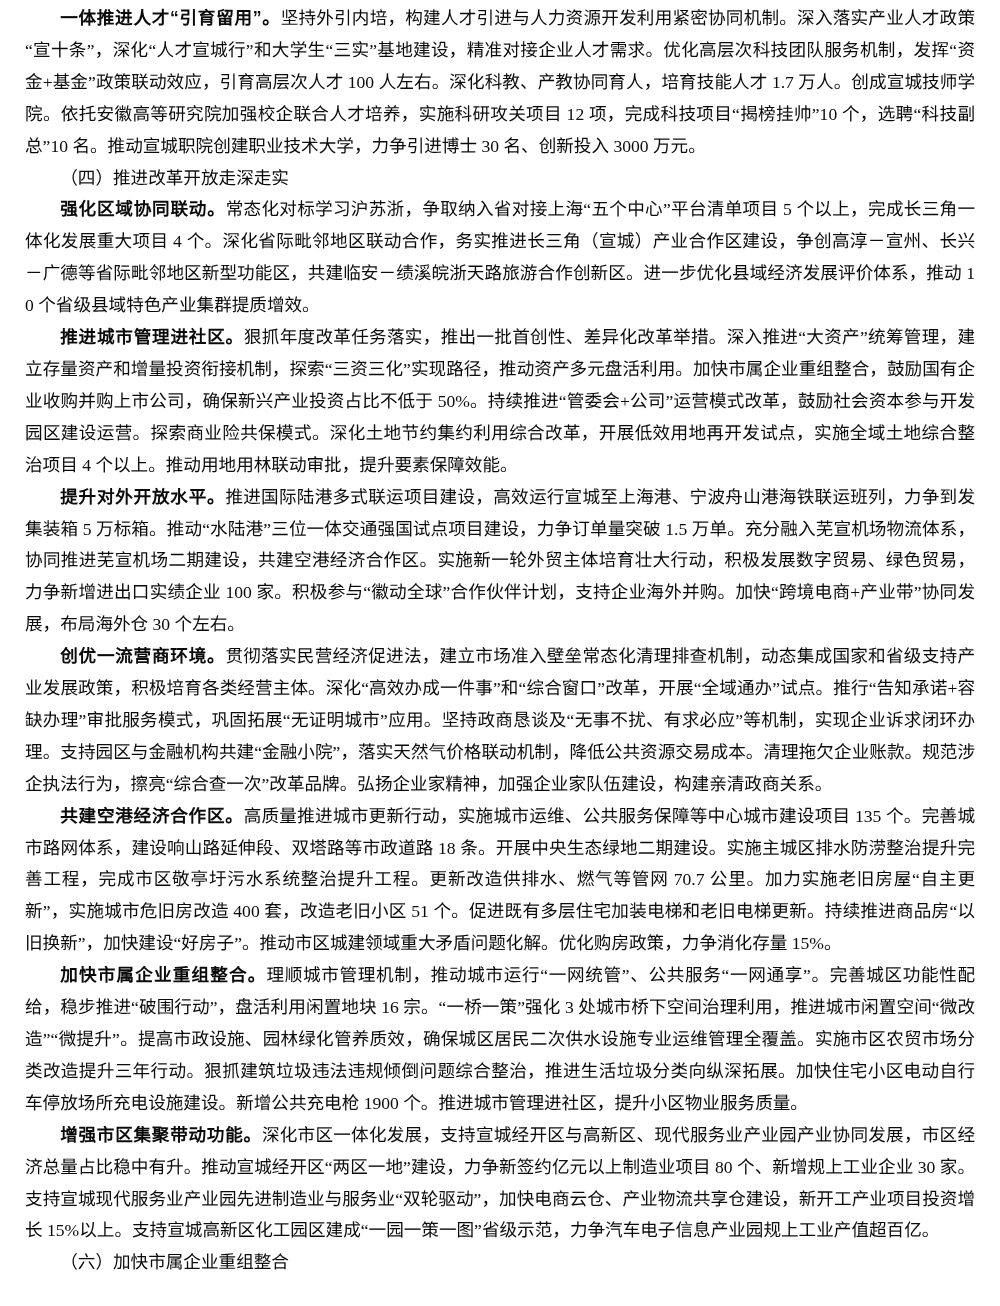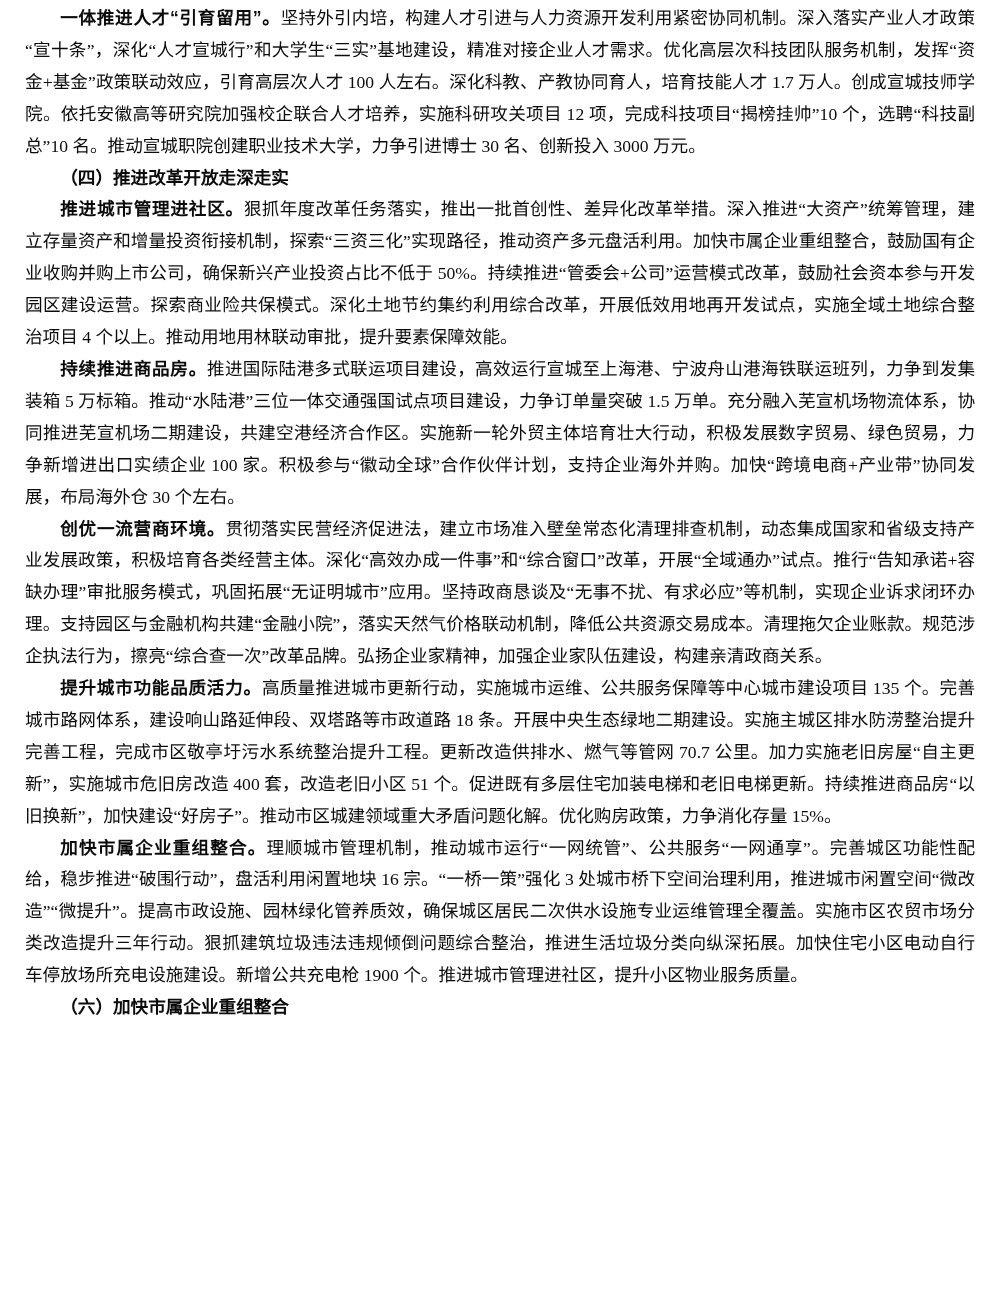--- a/index.html
+++ b/index.html
@@ -24,40 +24,42 @@
     margin: 0;
     text-indent: 2em;
     word-break: break-all;
   }
   .lead {
     font-weight: bold;
     font-family: "Liberation Sans", "DejaVu Sans", sans-serif;
     letter-spacing: 0.5px;
   }
   .section-heading {
-    font-weight: bold;
+    font-weight: normal;
   }
 </style>
 </head>
 <body>
 
 <div class="doc">
 
   <p class="para"><span class="lead">一体推进人才“引育留用”。</span><span>坚持外引内培，构建人才引进与人力资源开发利用紧密协同机制。深入落实产业人才政策“宣十条”，深化“人才宣城行”和大学生“三实”基地建设，精准对接企业人才需求。优化高层次科技团队服务机制，发挥“资金+基金”政策联动效应，引育高层次人才 100 人左右。深化科教、产教协同育人，培育技能人才 1.7 万人。创成宣城技师学院。依托安徽高等研究院加强校企联合人才培养，实施科研攻关项目 12 项，完成科技项目“揭榜挂帅”10 个，选聘“科技副总”10 名。推动宣城职院创建职业技术大学，力争引进博士 30 名、创新投入 3000 万元。</span></p>
 
   <p class="section-heading"><span>（四）推进改革开放走深走实</span></p>
 
+  <p class="para"><span class="lead">强化区域协同联动。</span><span>常态化对标学习沪苏浙，争取纳入省对接上海“五个中心”平台清单项目 5 个以上，完成长三角一体化发展重大项目 4 个。深化省际毗邻地区联动合作，务实推进长三角（宣城）产业合作区建设，争创高淳－宣州、长兴－广德等省际毗邻地区新型功能区，共建临安－绩溪皖浙天路旅游合作创新区。进一步优化县域经济发展评价体系，推动 10 个省级县域特色产业集群提质增效。</span></p>
 
   <p class="para"><span class="lead">推进城市管理进社区。</span><span>狠抓年度改革任务落实，推出一批首创性、差异化改革举措。深入推进“大资产”统筹管理，建立存量资产和增量投资衔接机制，探索“三资三化”实现路径，推动资产多元盘活利用。加快市属企业重组整合，鼓励国有企业收购并购上市公司，确保新兴产业投资占比不低于 50%。持续推进“管委会+公司”运营模式改革，鼓励社会资本参与开发园区建设运营。探索商业险共保模式。深化土地节约集约利用综合改革，开展低效用地再开发试点，实施全域土地综合整治项目 4 个以上。推动用地用林联动审批，提升要素保障效能。</span></p>
 
-  <p class="para"><span class="lead">持续推进商品房。</span><span>推进国际陆港多式联运项目建设，高效运行宣城至上海港、宁波舟山港海铁联运班列，力争到发集装箱 5 万标箱。推动“水陆港”三位一体交通强国试点项目建设，力争订单量突破 1.5 万单。充分融入芜宣机场物流体系，协同推进芜宣机场二期建设，共建空港经济合作区。实施新一轮外贸主体培育壮大行动，积极发展数字贸易、绿色贸易，力争新增进出口实绩企业 100 家。积极参与“徽动全球”合作伙伴计划，支持企业海外并购。加快“跨境电商+产业带”协同发展，布局海外仓 30 个左右。</span></p>
+  <p class="para"><span class="lead">提升对外开放水平。</span><span>推进国际陆港多式联运项目建设，高效运行宣城至上海港、宁波舟山港海铁联运班列，力争到发集装箱 5 万标箱。推动“水陆港”三位一体交通强国试点项目建设，力争订单量突破 1.5 万单。充分融入芜宣机场物流体系，协同推进芜宣机场二期建设，共建空港经济合作区。实施新一轮外贸主体培育壮大行动，积极发展数字贸易、绿色贸易，力争新增进出口实绩企业 100 家。积极参与“徽动全球”合作伙伴计划，支持企业海外并购。加快“跨境电商+产业带”协同发展，布局海外仓 30 个左右。</span></p>
 
   <p class="para"><span class="lead">创优一流营商环境。</span><span>贯彻落实民营经济促进法，建立市场准入壁垒常态化清理排查机制，动态集成国家和省级支持产业发展政策，积极培育各类经营主体。深化“高效办成一件事”和“综合窗口”改革，开展“全域通办”试点。推行“告知承诺+容缺办理”审批服务模式，巩固拓展“无证明城市”应用。坚持政商恳谈及“无事不扰、有求必应”等机制，实现企业诉求闭环办理。支持园区与金融机构共建“金融小院”，落实天然气价格联动机制，降低公共资源交易成本。清理拖欠企业账款。规范涉企执法行为，擦亮“综合查一次”改革品牌。弘扬企业家精神，加强企业家队伍建设，构建亲清政商关系。</span></p>
 
 
-  <p class="para"><span class="lead">提升城市功能品质活力。</span><span>高质量推进城市更新行动，实施城市运维、公共服务保障等中心城市建设项目 135 个。完善城市路网体系，建设响山路延伸段、双塔路等市政道路 18 条。开展中央生态绿地二期建设。实施主城区排水防涝整治提升完善工程，完成市区敬亭圩污水系统整治提升工程。更新改造供排水、燃气等管网 70.7 公里。加力实施老旧房屋“自主更新”，实施城市危旧房改造 400 套，改造老旧小区 51 个。促进既有多层住宅加装电梯和老旧电梯更新。持续推进商品房“以旧换新”，加快建设“好房子”。推动市区城建领域重大矛盾问题化解。优化购房政策，力争消化存量 15%。</span></p>
+  <p class="para"><span class="lead">共建空港经济合作区。</span><span>高质量推进城市更新行动，实施城市运维、公共服务保障等中心城市建设项目 135 个。完善城市路网体系，建设响山路延伸段、双塔路等市政道路 18 条。开展中央生态绿地二期建设。实施主城区排水防涝整治提升完善工程，完成市区敬亭圩污水系统整治提升工程。更新改造供排水、燃气等管网 70.7 公里。加力实施老旧房屋“自主更新”，实施城市危旧房改造 400 套，改造老旧小区 51 个。促进既有多层住宅加装电梯和老旧电梯更新。持续推进商品房“以旧换新”，加快建设“好房子”。推动市区城建领域重大矛盾问题化解。优化购房政策，力争消化存量 15%。</span></p>
 
   <p class="para"><span class="lead">加快市属企业重组整合。</span><span>理顺城市管理机制，推动城市运行“一网统管”、公共服务“一网通享”。完善城区功能性配给，稳步推进“破围行动”，盘活利用闲置地块 16 宗。“一桥一策”强化 3 处城市桥下空间治理利用，推进城市闲置空间“微改造”“微提升”。提高市政设施、园林绿化管养质效，确保城区居民二次供水设施专业运维管理全覆盖。实施市区农贸市场分类改造提升三年行动。狠抓建筑垃圾违法违规倾倒问题综合整治，推进生活垃圾分类向纵深拓展。加快住宅小区电动自行车停放场所充电设施建设。新增公共充电枪 1900 个。推进城市管理进社区，提升小区物业服务质量。</span></p>
 
+  <p class="para"><span class="lead">增强市区集聚带动功能。</span><span>深化市区一体化发展，支持宣城经开区与高新区、现代服务业产业园产业协同发展，市区经济总量占比稳中有升。推动宣城经开区“两区一地”建设，力争新签约亿元以上制造业项目 80 个、新增规上工业企业 30 家。支持宣城现代服务业产业园先进制造业与服务业“双轮驱动”，加快电商云仓、产业物流共享仓建设，新开工产业项目投资增长 15%以上。支持宣城高新区化工园区建成“一园一策一图”省级示范，力争汽车电子信息产业园规上工业产值超百亿。</span></p>
 
   <p class="section-heading"><span>（六）加快市属企业重组整合</span></p>
 
 </div>
 
 </body></html>

